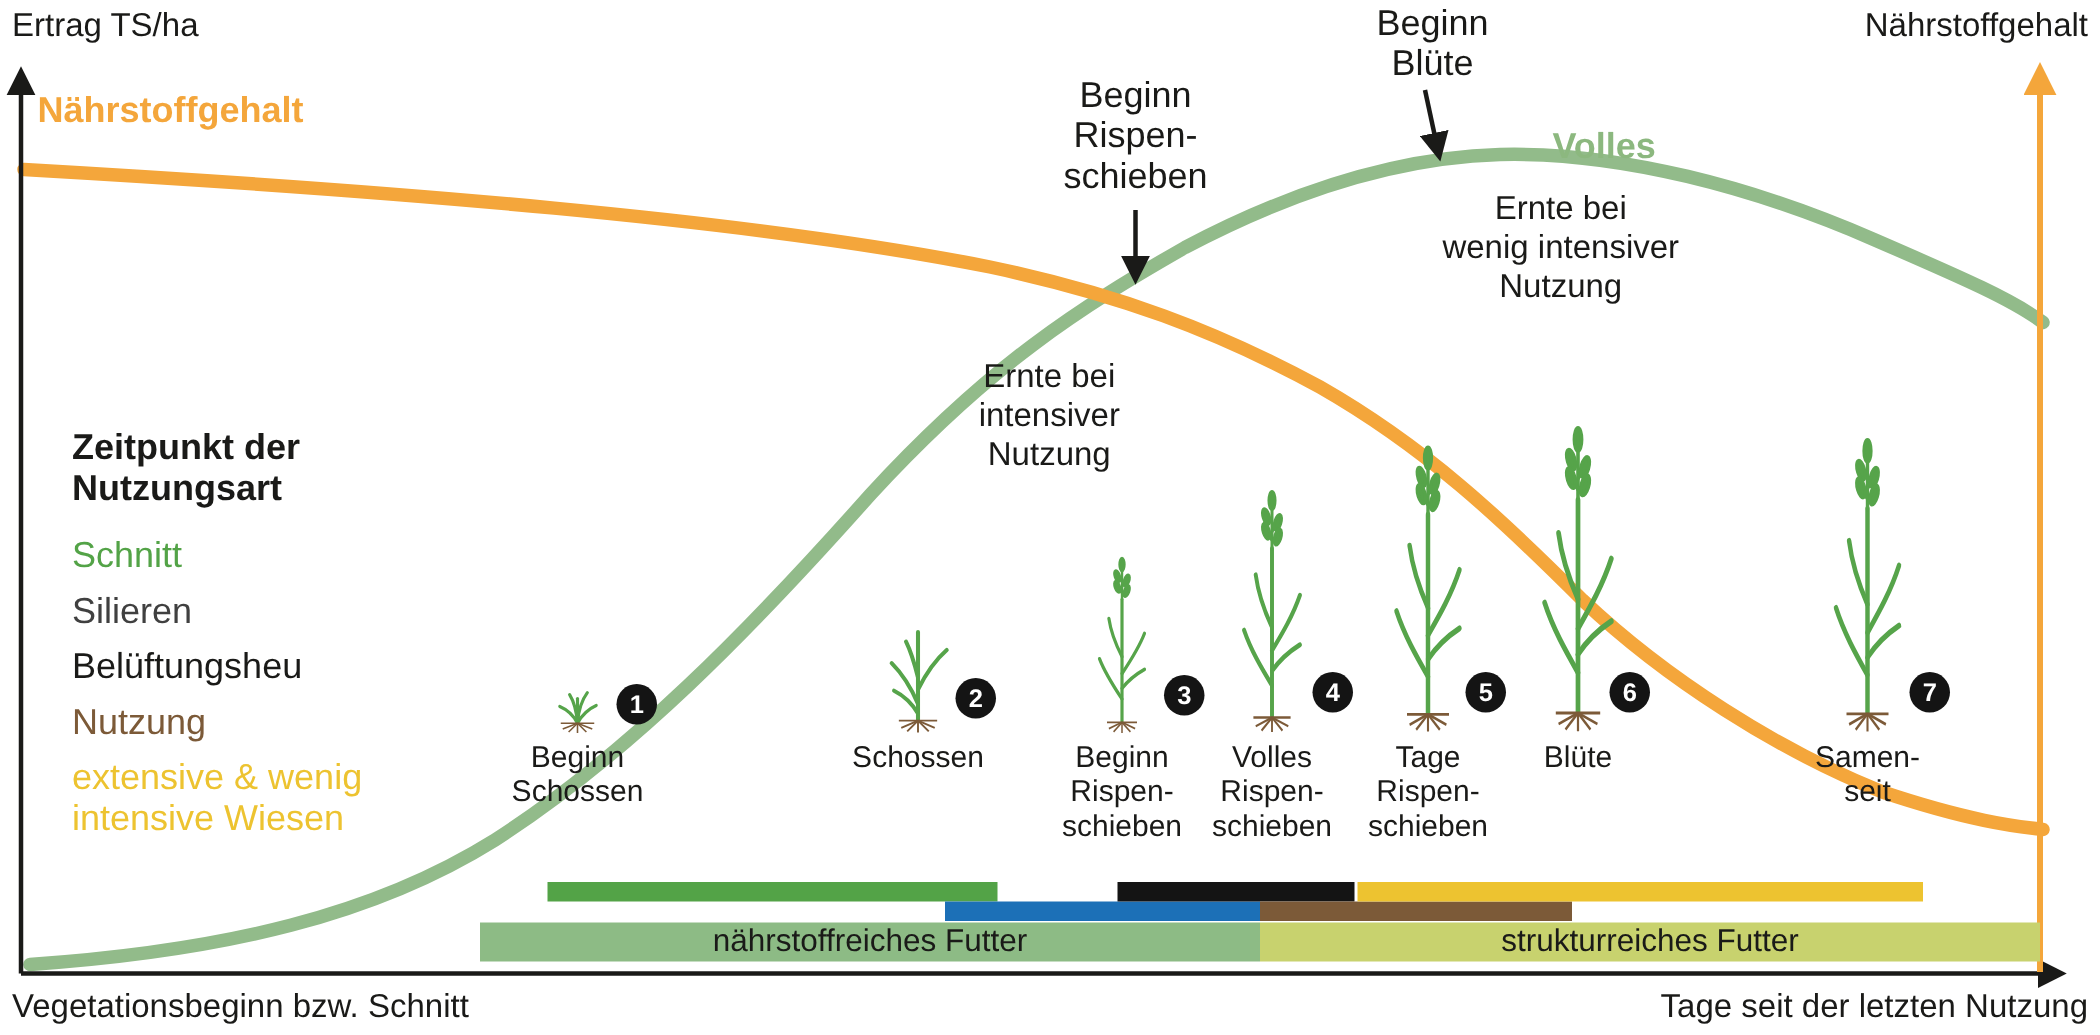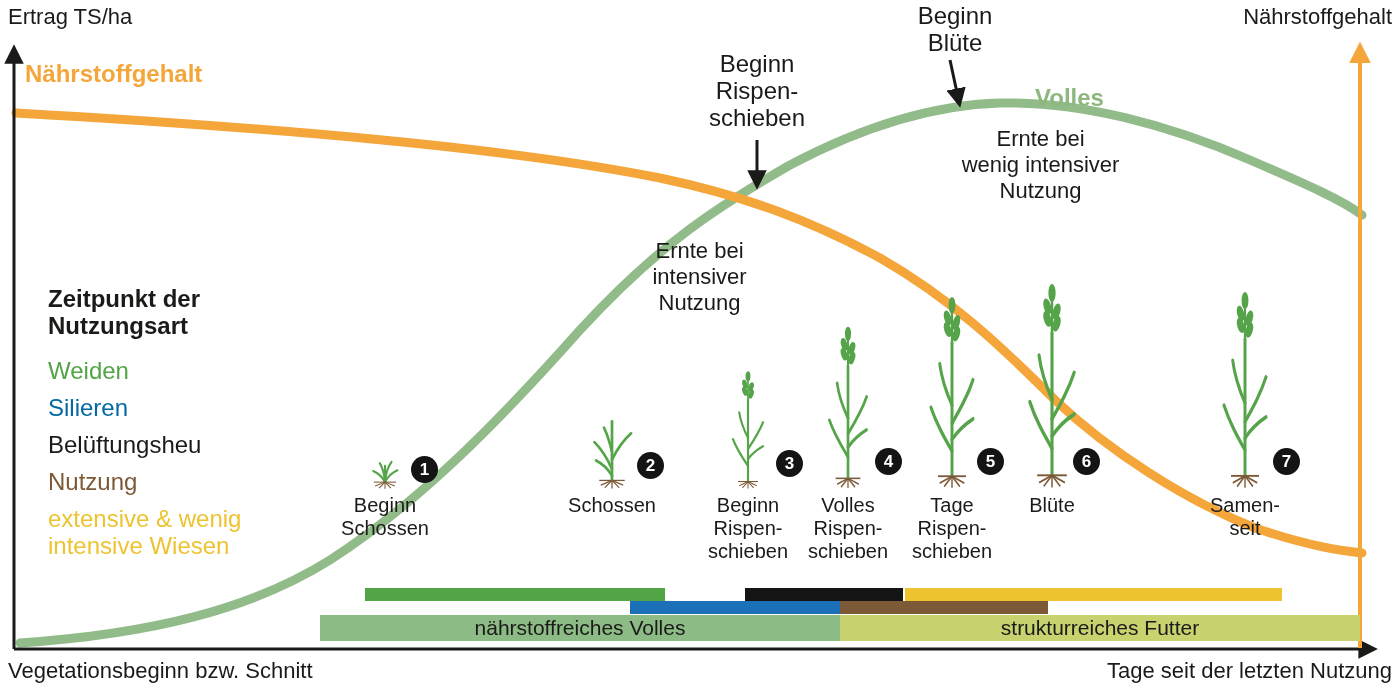--- a/index.html
+++ b/index.html
@@ -8,21 +8,21 @@
   .abs{position:absolute;}
   .pre{white-space:pre-line;}
   .ctr{text-align:center;}
   .rt{text-align:right;}
   .t22{font-size:22px;line-height:26px;}
   .t24{font-size:24px;line-height:27px;}
   .bold{font-weight:700;}
   .c-orange{color:#f4a63b;}
   .c-curvegreen{color:#8cb87f;}
   .c-weiden{color:#53a347;}
-  .c-silieren{color:#0369a1;}
+  .c-silieren{color:#404040;}
   .c-belueftung{color:#1a1a18;}
   .c-bodenheu{color:#7c5a38;}
   .c-wiesen{color:#edc330;}
   .bar{position:absolute;height:13px;}
   #bar-weiden{left:365px;top:588px;width:300px;background:#53a347;}
   #bar-silieren{left:630px;top:601px;width:210px;background:#1c70b7;}
   #bar-belueftung{left:745px;top:588px;width:158px;background:#141414;}
   #bar-bodenheu{left:840px;top:601px;width:208px;background:#7c5a38;}
   #bar-wiesen{left:905px;top:588px;width:377px;background:#edc330;}
   .band{position:absolute;top:615px;height:26px;display:flex;align-items:center;justify-content:center;
@@ -143,21 +143,21 @@
 Blüte</div>
   <div class="abs t22 pre ctr" style="left:627px;top:238px;width:145px">Ernte bei
 intensiver
 Nutzung</div>
   <div class="abs t22 pre ctr" style="left:938px;top:126px;width:205px">Ernte bei
 wenig intensiver
 Nutzung</div>
 
   <div class="abs t24 bold pre" style="left:48px;top:285px">Zeitpunkt der
 Nutzungsart</div>
-  <div class="abs t24 c-weiden" style="left:48px;top:357px">Weiden</div>
+  <div class="abs t24 c-weiden" style="left:48px;top:357px">Schnitt</div>
   <div class="abs t24 c-silieren" style="left:48px;top:394px">Silieren</div>
   <div class="abs t24 c-belueftung" style="left:48px;top:431px">Belüftungsheu</div>
   <div class="abs t24 c-bodenheu" style="left:48px;top:468px">Nutzung</div>
   <div class="abs t24 c-wiesen pre" style="left:48px;top:505px">extensive &amp; wenig
 intensive Wiesen</div>
 
   <svg class="plant" style="left:365px;top:448px" width="40" height="42">
       <use href="#p-tuft"></use>
     </svg>
   <svg class="plant" style="left:588px;top:407px" width="48" height="83">
@@ -203,19 +203,19 @@
   <div class="stage-label" style="left:1185px">Samen-
 seit</div>
 
   <div class="bar" id="bar-weiden"></div>
   <div class="bar" id="bar-silieren"></div>
   <div class="bar" id="bar-belueftung"></div>
   <div class="bar" id="bar-bodenheu"></div>
   <div class="bar" id="bar-wiesen"></div>
 
   <div class="band" id="band-left">
-    <span>nährstoffreiches Volles</span>
+    <span>nährstoffreiches Futter</span>
   </div>
   <div class="band" id="band-right">
     <span>strukturreiches Futter</span>
   </div>
 
 </div>
 
 </body></html>

